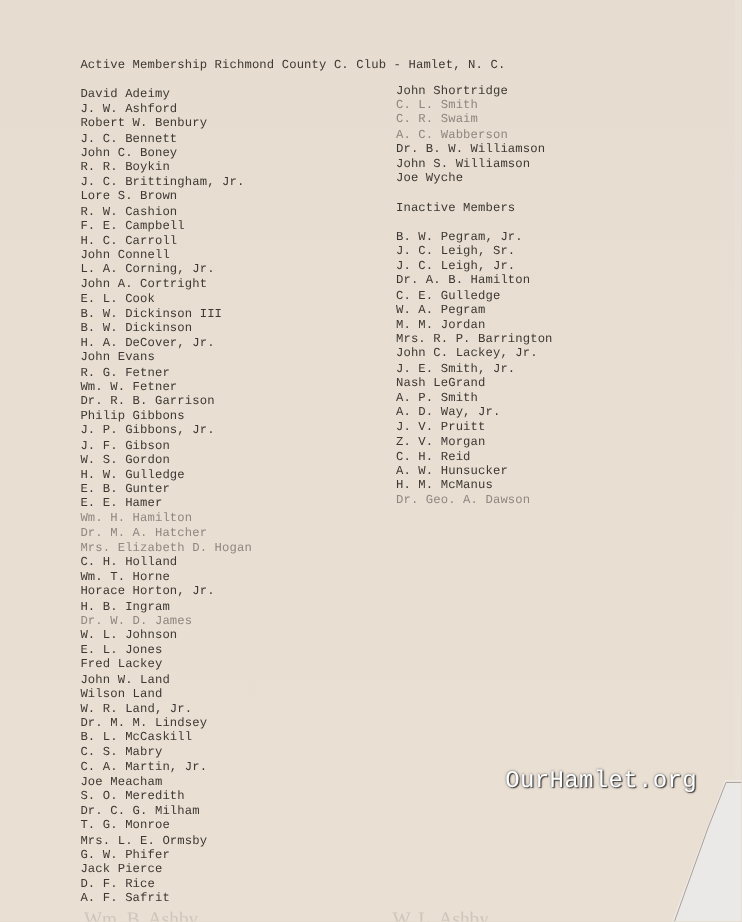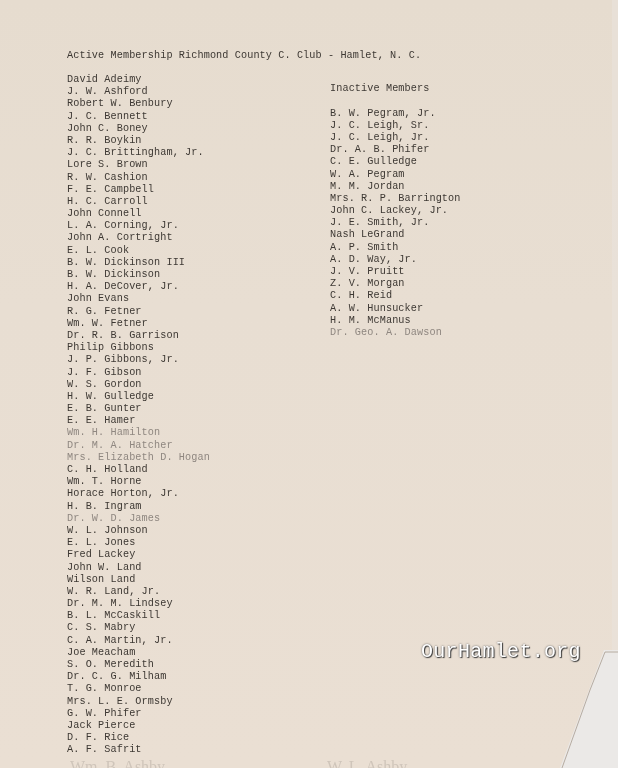--- a/index.html
+++ b/index.html
@@ -108,27 +108,36 @@
       <div class="line">Mrs. L. E. Ormsby</div>
       <div class="line">G. W. Phifer</div>
       <div class="line">Jack Pierce</div>
       <div class="line">D. F. Rice</div>
       <div class="line">A. F. Safrit</div>
     </div>
 
   <div class="typed title">Active Membership Richmond County C. Club - Hamlet, N. C.</div>
 
   <div class="typed col-right">
+    <div id="col-right-active">
+        <div class="line">John Shortridge</div>
+        <div class="line faint">C. L. Smith</div>
+        <div class="line faint">C. R. Swaim</div>
+        <div class="line faint">A. C. Wabberson</div>
+        <div class="line">Dr. B. W. Williamson</div>
+        <div class="line">John S. Williamson</div>
+        <div class="line">Joe Wyche</div>
+      </div>
     <div class="section-gap"></div>
     <div class="section-head">Inactive Members</div>
     <div id="col-right-inactive">
         <div class="line">B. W. Pegram, Jr.</div>
         <div class="line">J. C. Leigh, Sr.</div>
         <div class="line">J. C. Leigh, Jr.</div>
-        <div class="line">Dr. A. B. Phifer</div>
+        <div class="line">Dr. A. B. Hamilton</div>
         <div class="line">C. E. Gulledge</div>
         <div class="line">W. A. Pegram</div>
         <div class="line">M. M. Jordan</div>
         <div class="line">Mrs. R. P. Barrington</div>
         <div class="line">John C. Lackey, Jr.</div>
         <div class="line">J. E. Smith, Jr.</div>
         <div class="line">Nash LeGrand</div>
         <div class="line">A. P. Smith</div>
         <div class="line">A. D. Way, Jr.</div>
         <div class="line">J. V. Pruitt</div>

